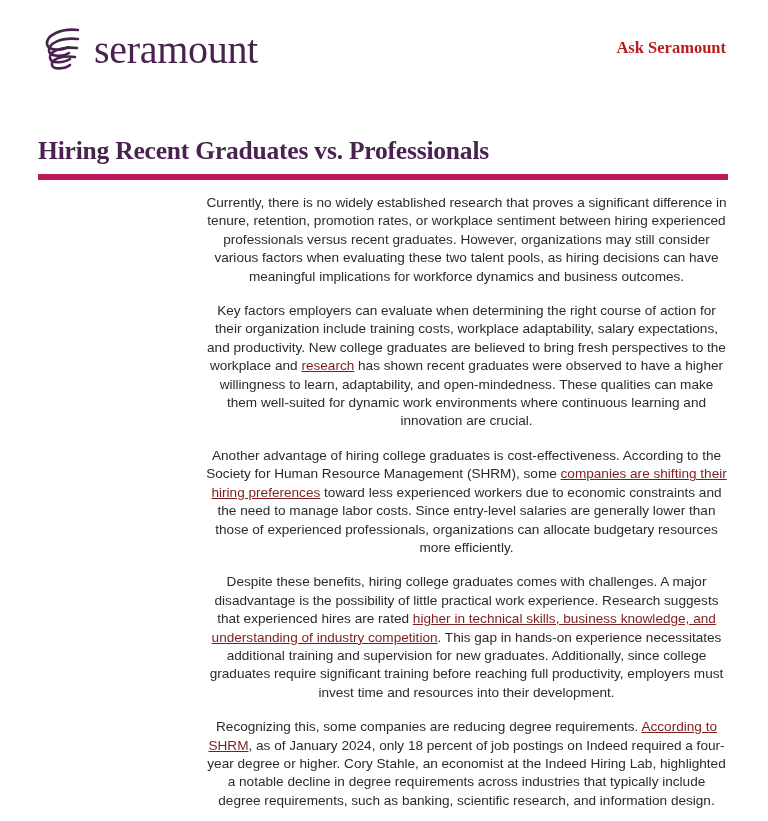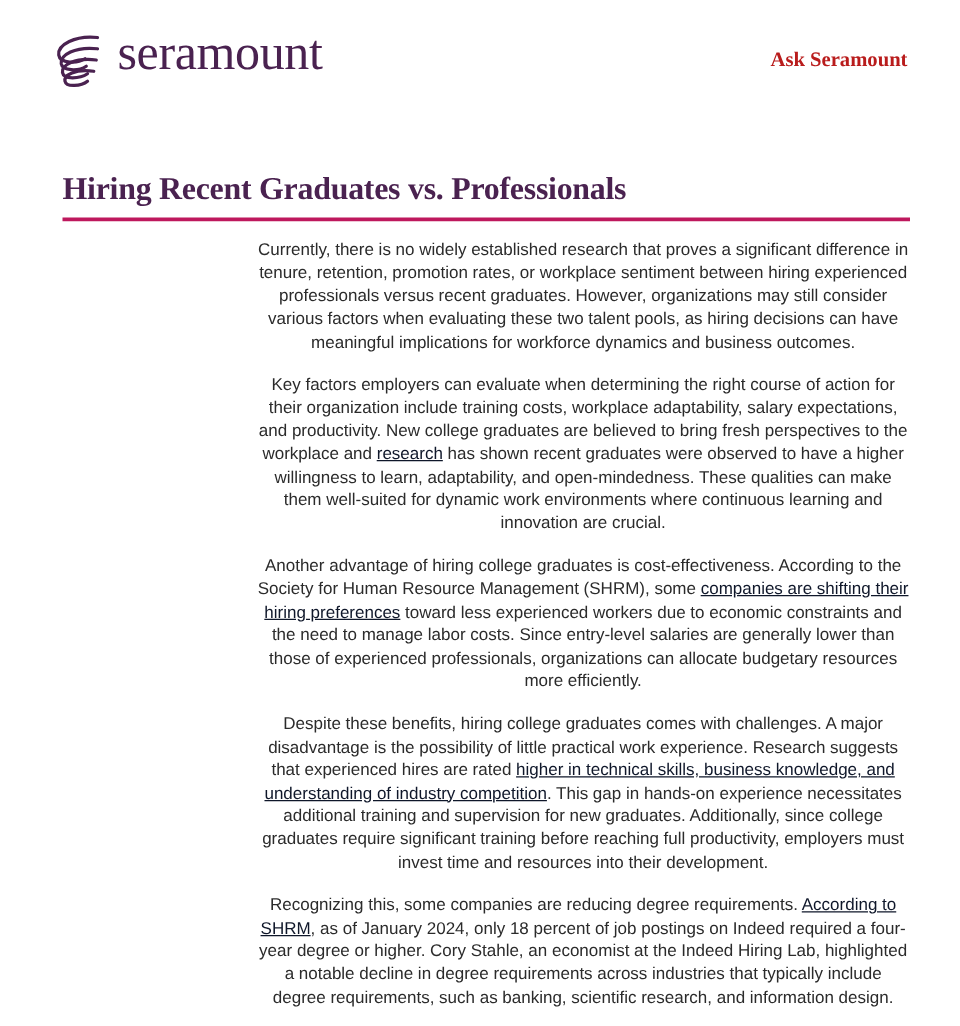--- a/index.html
+++ b/index.html
@@ -20,21 +20,21 @@
 
   
   .site-header {
     display: flex;
     align-items: center;
     justify-content: space-between;
     padding: 22px 42px 20px 38px;
   }
   .brand {
     display: flex;
-    align-items: flex-start;
+    align-items: flex-end;
     gap: 10px;
   }
   .brand-mark {
     width: 46px;
     height: 52px;
     flex: 0 0 auto;
     display: block;
   }
   .brand-name {
     font-family: "Liberation Serif", serif;
@@ -49,23 +49,23 @@
     font-family: "Liberation Serif", serif;
     font-weight: bold;
     font-size: 16.5px;
     color: #b91c1c;
     text-decoration: none;
     white-space: nowrap;
   }
 
   
   .title-wrap {
-    margin: 42px 40px 0 50px;
+    margin: 42px 40px 0 38px;
     padding-bottom: 8px;
-    border-bottom: 3px solid #be185d;
+    border-bottom: 6px solid #be185d;
   }
   .doc-title {
     font-family: "Liberation Serif", serif;
     font-size: 25.5px;
     font-weight: bold;
     color: #4a2250;
     margin: 0;
     letter-spacing: -0.2px;
   }
 
@@ -76,21 +76,21 @@
   .content p {
     font-family: "Liberation Sans", sans-serif;
     font-size: 13.6px;
     line-height: 18.4px;
     color: #2b2b2b;
     margin: 0 0 16px 0;
     text-align: center;
   }
   .content p:last-child { margin-bottom: 0; }
   .content a {
-    color: #0f172a;
+    color: #7f1d1d;
   }
 </style>
 </head>
 <body>
 
 <div class="page">
 
   <div class="site-header">
     <div class="brand">
       <svg class="brand-mark" viewBox="0 0 46 52" aria-hidden="true">

